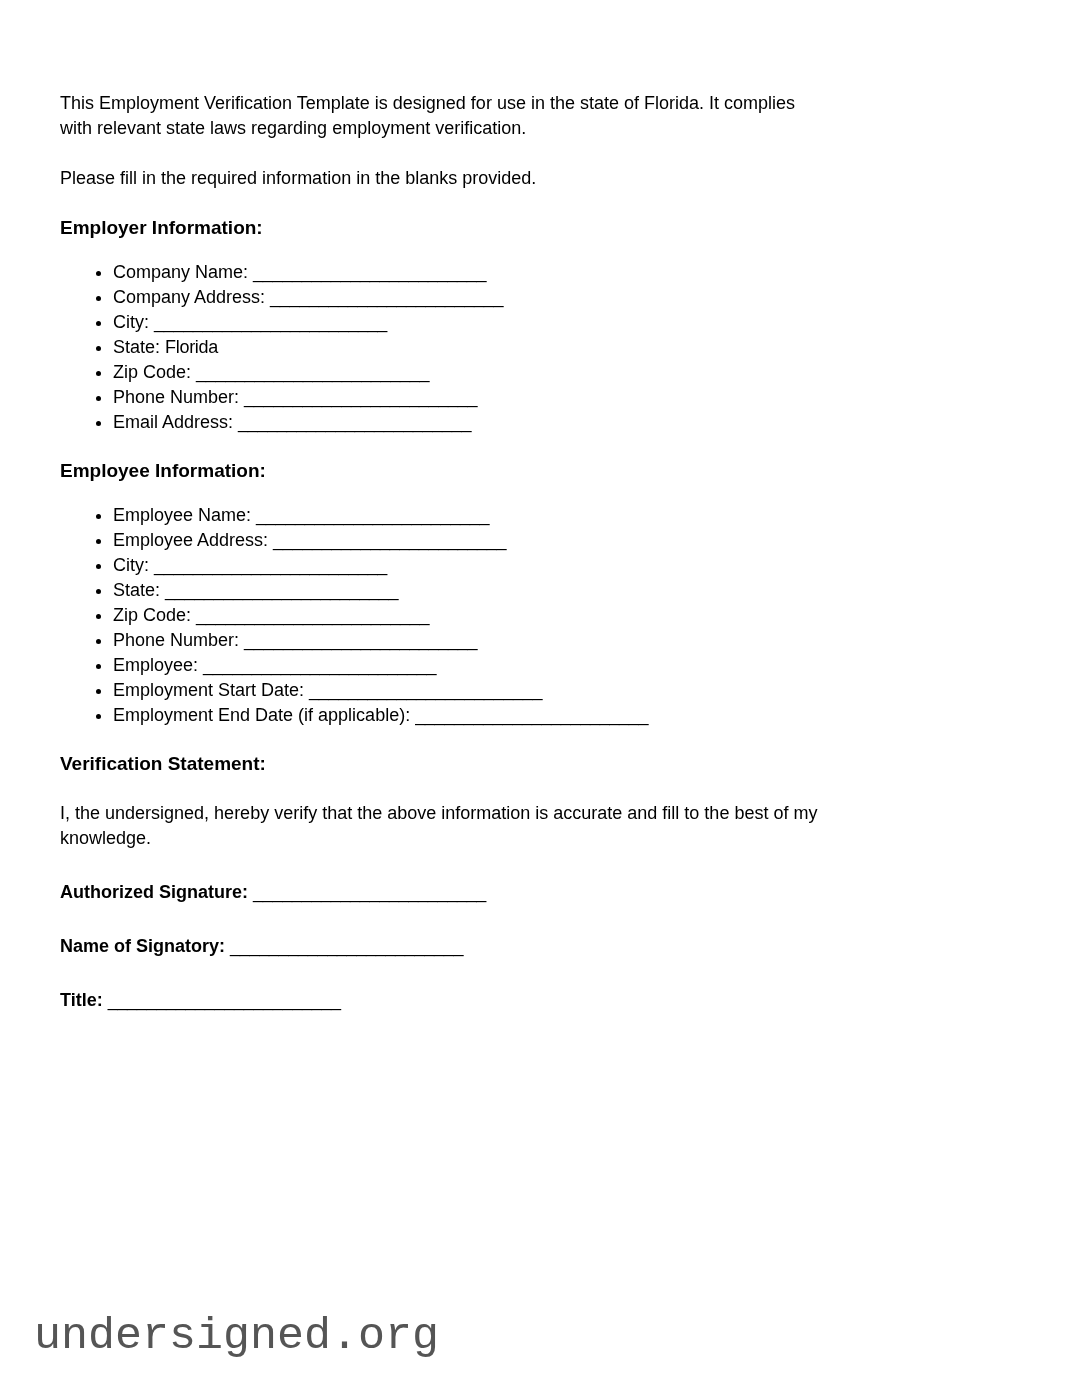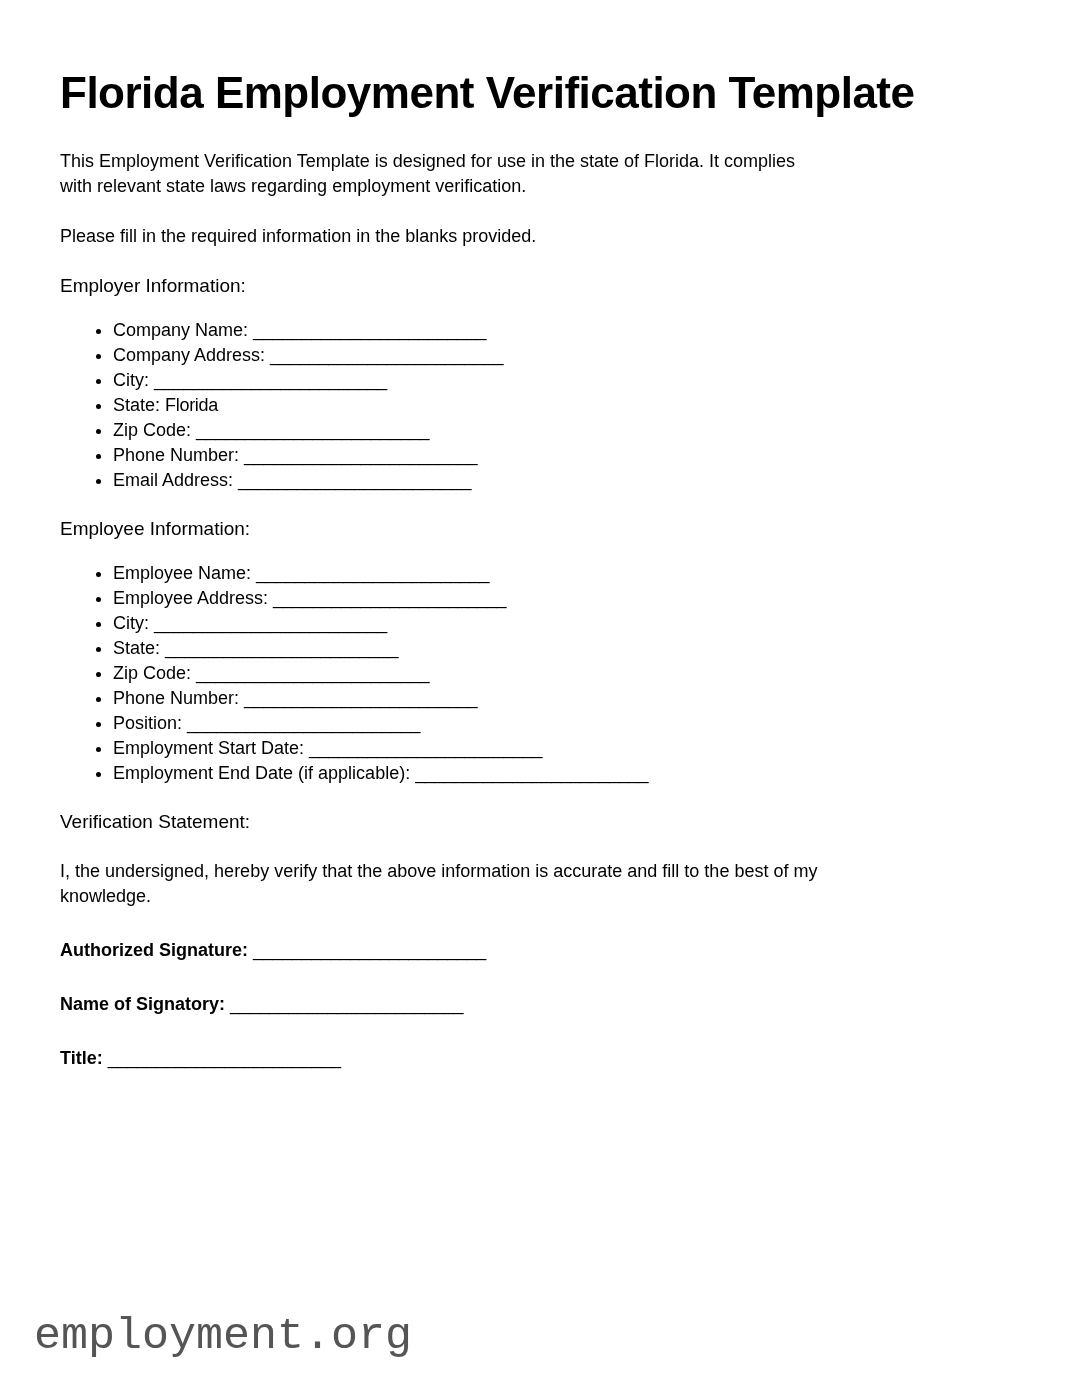--- a/index.html
+++ b/index.html
@@ -25,21 +25,21 @@
     margin: 0 0 30px 0;
     max-width: 900px;
   }
   p.para {
     margin: 25px 0;
     max-width: 770px;
   }
   h2.section-heading {
     font-size: 19px;
     line-height: 24px;
-    font-weight: normal;
+    font-weight: bold;
     margin: 24px 0 20px 0;
   }
   ul.field-list {
     margin: 20px 0 24px 0;
     padding-left: 53px;
   }
   ul.field-list li {
     margin: 0;
     padding: 0;
   }
@@ -63,21 +63,20 @@
     line-height: 50px;
     color: #555555;
     letter-spacing: 0px;
   }
 </style>
 </head>
 <body>
 
 <div class="doc">
 
-  <h1 class="doc-title">Florida Employment Verification Template</h1>
 
   <p class="para">This Employment Verification Template is designed for use in the state of Florida. It complies with relevant state laws regarding employment verification.</p>
 
   <p class="para">Please fill in the required information in the blanks provided.</p>
 
   <h2 class="section-heading">Employer Information:</h2>
 
   <ul class="field-list">
     <li><span class="lbl">Company Name:</span><span class="blank">________________________</span></li>
     <li><span class="lbl">Company Address:</span><span class="blank">________________________</span></li>
@@ -90,31 +89,31 @@
 
   <h2 class="section-heading">Employee Information:</h2>
 
   <ul class="field-list">
     <li><span class="lbl">Employee Name:</span><span class="blank">________________________</span></li>
     <li><span class="lbl">Employee Address:</span><span class="blank">________________________</span></li>
     <li><span class="lbl">City:</span><span class="blank">________________________</span></li>
     <li><span class="lbl">State:</span><span class="blank">________________________</span></li>
     <li><span class="lbl">Zip Code:</span><span class="blank">________________________</span></li>
     <li><span class="lbl">Phone Number:</span><span class="blank">________________________</span></li>
-    <li><span class="lbl">Position:</span><span class="blank">________________________</span></li>
+    <li><span class="lbl">Employee:</span><span class="blank">________________________</span></li>
     <li><span class="lbl">Employment Start Date:</span><span class="blank">________________________</span></li>
     <li><span class="lbl">Employment End Date (if applicable):</span><span class="blank">________________________</span></li>
   </ul>
 
   <h2 class="section-heading">Verification Statement:</h2>
 
   <p class="para">I, the undersigned, hereby verify that the above information is accurate and fill to the best of my knowledge.</p>
 
   <p class="sig-line"><span class="lbl">Authorized Signature:</span><span class="blank">________________________</span></p>
 
   <p class="sig-line"><span class="lbl">Name of Signatory:</span><span class="blank">________________________</span></p>
 
   <p class="sig-line"><span class="lbl">Title:</span><span class="blank">________________________</span></p>
 
 
 </div>
 
-<div class="watermark">employment.org</div>
+<div class="watermark">undersigned.org</div>
 
 </body></html>

